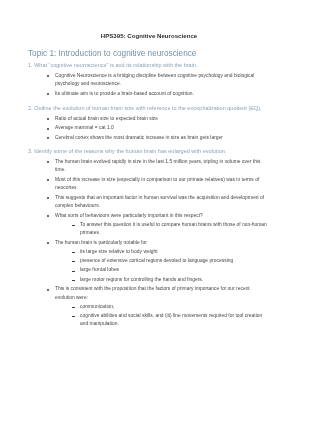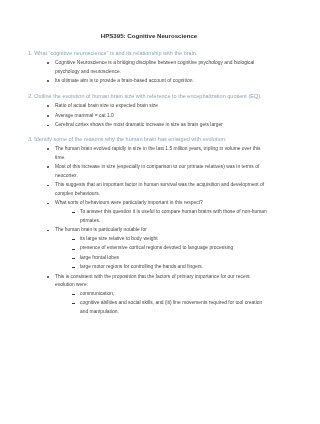--- a/index.html
+++ b/index.html
@@ -104,20 +104,21 @@
     margin-bottom: 6px;
   }
 </style>
 </head>
 <body>
 
 <div class="page">
 
   <div class="doc-title">HPS395: Cognitive Neuroscience</div>
 
+  <div class="topic-heading">Topic 1: Introduction to cognitive neuroscience</div>
 
   <div id="sections-root">
       <div class="sec-block first">
         <div class="section-heading">1. What “cognitive neuroscience” is and its relationship with the brain.</div>
         <ul class="level1">
           <li>
             <span class="btext">Cognitive Neuroscience is a bridging discipline between cognitive psychology and biological psychology and neuroscience.</span>
           </li>
           <li>
             <span class="btext">Its ultimate aim is to provide a brain-based account of cognition.</span>

